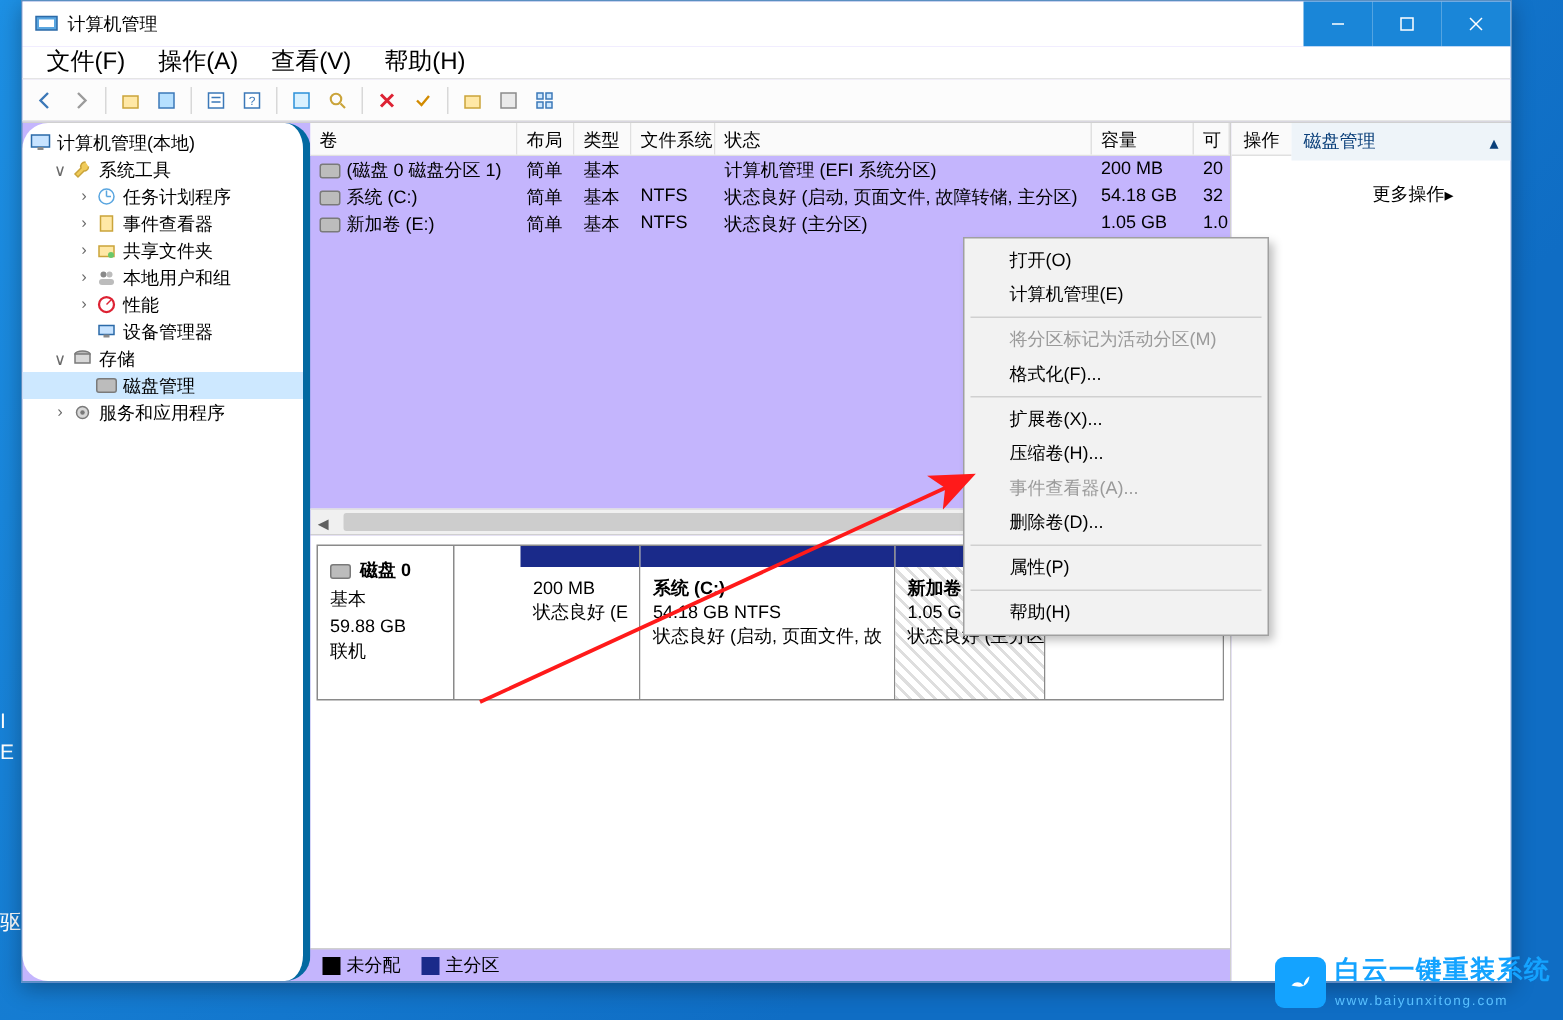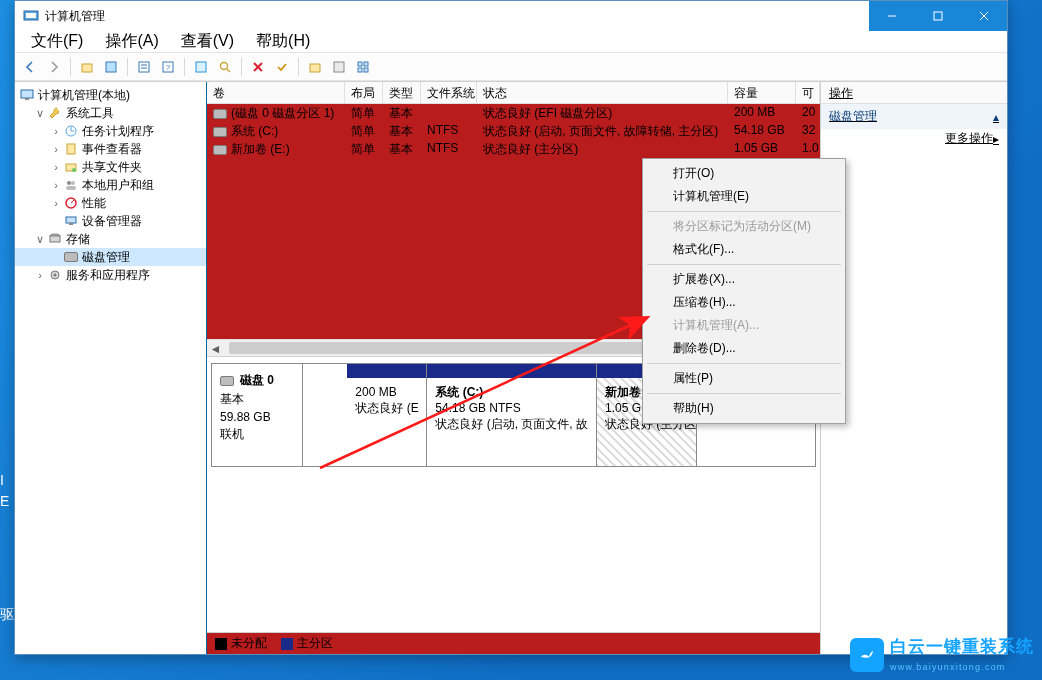--- a/index.html
+++ b/index.html
@@ -1,21 +1,21 @@
 <!DOCTYPE html>
 <html><head>
 <meta charset="utf-8">
 <style>
   * { box-sizing: border-box; -webkit-font-smoothing: antialiased; }
   html,body { margin:0; padding:0; height:100%; font-family: "Microsoft YaHei", "Segoe UI", Tahoma, sans-serif; font-size:12px; color:#000; }
   body { background:#1a7fd4; background:linear-gradient(135deg,#1d90e4 0%, #0f6dc4 70%); overflow:hidden; width:1042px; height:680px; position:relative; }
 
   .window {
     position:absolute; left:14px; top:0; width:994px; height:655px;
-    background:#b91c1c; border:1px solid #5a8fc1; display:flex; flex-direction:column;
+    background:#c4b5fd; border:1px solid #5a8fc1; display:flex; flex-direction:column;
     box-shadow: 0 4px 14px rgba(0,0,0,.3);
   }
   .titlebar {
     height:30px; background:#fff; display:flex; align-items:center; color:#000;
   }
   .titlebar .icon { width:16px; height:16px; margin:0 6px 0 8px; display:inline-flex; align-items:center; justify-content:center; }
   .titlebar .title { flex:1; font-size:12px; }
   .win-controls { display:flex; height:100%; }
   .win-btn { width:46px; display:flex; align-items:center; justify-content:center; color:#000; }
   .win-btn.close { background:#1a86d8; color:#fff; width:46px; }
@@ -35,21 +35,21 @@
   }
   .tbtn { width:22px; height:22px; display:flex; align-items:center; justify-content:center; border:1px solid transparent; border-radius:2px; }
   .tsep { width:1px; height:18px; background:#d8d8d8; margin:0 3px; }
 
   .content {
     flex:1; display:flex; min-height:0;
     border-top:1px solid #d0d0d0;
   }
 
   
-  .tree-pane { width:192px; border-right:1px solid #0369a1; background:#fff; overflow:auto; padding:4px 0; }
+  .tree-pane { width:192px; border-right:5px solid #0369a1; background:#fff; overflow:auto; padding:4px 0;border-radius:17px; }
   .tnode { display:flex; align-items:center; height:18px; padding:1px 4px; white-space:nowrap; }
   .tnode .tw { width:14px; text-align:center; color:#6a6a6a; font-size:11px; user-select:none; }
   .tnode .tic { width:16px; height:16px; margin-right:3px; display:inline-flex; align-items:center; justify-content:center; }
   .tnode.sel { background:#cde8ff; }
   .ind1 { padding-left:18px; } .ind2 { padding-left:34px; }
 
   
   .center-pane { flex:1; display:flex; flex-direction:column; min-width:0; border-right:1px solid #d0d0d0; }
 
   
@@ -80,25 +80,25 @@
   .part-body { flex:1; padding:6px 8px; font-size:12px; line-height:1.35; background:#fff; overflow:hidden; white-space:nowrap; }
   .part-body.hatched {
     background-image: repeating-linear-gradient(45deg,#dedede 0,#dedede 2px,#fff 2px,#fff 6px);
   }
   .part-body .pname { font-weight:700; }
 
   .legend { height:22px; border-top:1px solid #d0d0d0; display:flex; align-items:center; gap:14px; padding:0 8px; font-size:12px; }
   .legend .sw { width:12px; height:12px; display:inline-block; margin-right:4px; vertical-align:middle; }
 
   
-  .actions-pane { width:186px; background:#fff; display:flex; flex-direction:column;text-decoration:underline; }
+  .actions-pane { width:186px; background:#fff; display:flex; flex-direction:row; }
   .actions-header { height:22px; border-bottom:1px solid #e0e0e0; background:#fafafa; padding:3px 8px; font-size:12px; }
   .actions-body { flex:1; }
   .act-group { background:#eef4f9; color:#0a3f7a; padding:4px 8px; font-size:12px; display:flex; justify-content:space-between; align-items:center; }
-  .act-item { padding:1px 8px 4px 24px; font-size:12px; display:flex; justify-content:flex-end; align-items:center; }
+  .act-item { padding:14px 8px 4px 24px; font-size:12px; display:flex; justify-content:center; align-items:center; }
 
   
   .ctx {
     position:absolute; left:642px; top:158px; width:204px;
     background:#f2f2f2; border:1px solid #a0a0a0; box-shadow:3px 3px 6px rgba(0,0,0,.25);
     padding:3px 2px; z-index:50;
   }
   .ctx-item { height:23px; display:flex; align-items:center; padding:0 18px 0 28px; font-size:12px; position:relative; }
   .ctx-item.disabled { color:#9a9a9a; }
   .ctx-sep { height:1px; background:#d0d0d0; margin:3px 2px; }
@@ -375,21 +375,21 @@
         </div>
         <div class="vol-rows">
           <div class="vrow">
             <div class="vcell c-vol">
                 <span class="ico-disk"></span>
                 <span>(磁盘 0 磁盘分区 1)</span>
               </div>
             <div class="vcell c-layout">简单</div>
             <div class="vcell c-type">基本</div>
             <div class="vcell c-fs"></div>
-            <div class="vcell c-status">状态良好 (EFI 磁盘分区)</div>
+            <div class="vcell c-status">计算机管理 (EFI 系统分区)</div>
             <div class="vcell c-cap">200 MB</div>
             <div class="vcell c-free">20</div>
           </div>
           <div class="vrow">
             <div class="vcell c-vol">
                 <span class="ico-disk"></span>
                 <span>系统 (C:)</span>
               </div>
             <div class="vcell c-layout">简单</div>
             <div class="vcell c-type">基本</div>
@@ -492,21 +492,21 @@
 
 <div class="ctx">
   <div class="ctx-item">打开(O)</div>
   <div class="ctx-item">计算机管理(E)</div>
   <div class="ctx-sep"></div>
   <div class="ctx-item disabled">将分区标记为活动分区(M)</div>
   <div class="ctx-item">格式化(F)...</div>
   <div class="ctx-sep"></div>
   <div class="ctx-item">扩展卷(X)...</div>
   <div class="ctx-item">压缩卷(H)...</div>
-  <div class="ctx-item disabled">计算机管理(A)...</div>
+  <div class="ctx-item disabled">事件查看器(A)...</div>
   <div class="ctx-item">删除卷(D)...</div>
   <div class="ctx-sep"></div>
   <div class="ctx-item">属性(P)</div>
   <div class="ctx-sep"></div>
   <div class="ctx-item">帮助(H)</div>
 </div>
 
 <svg class="arrow-overlay">
   <defs>
     <marker id="ah" markerWidth="12" markerHeight="12" refX="10" refY="5" orient="auto">

